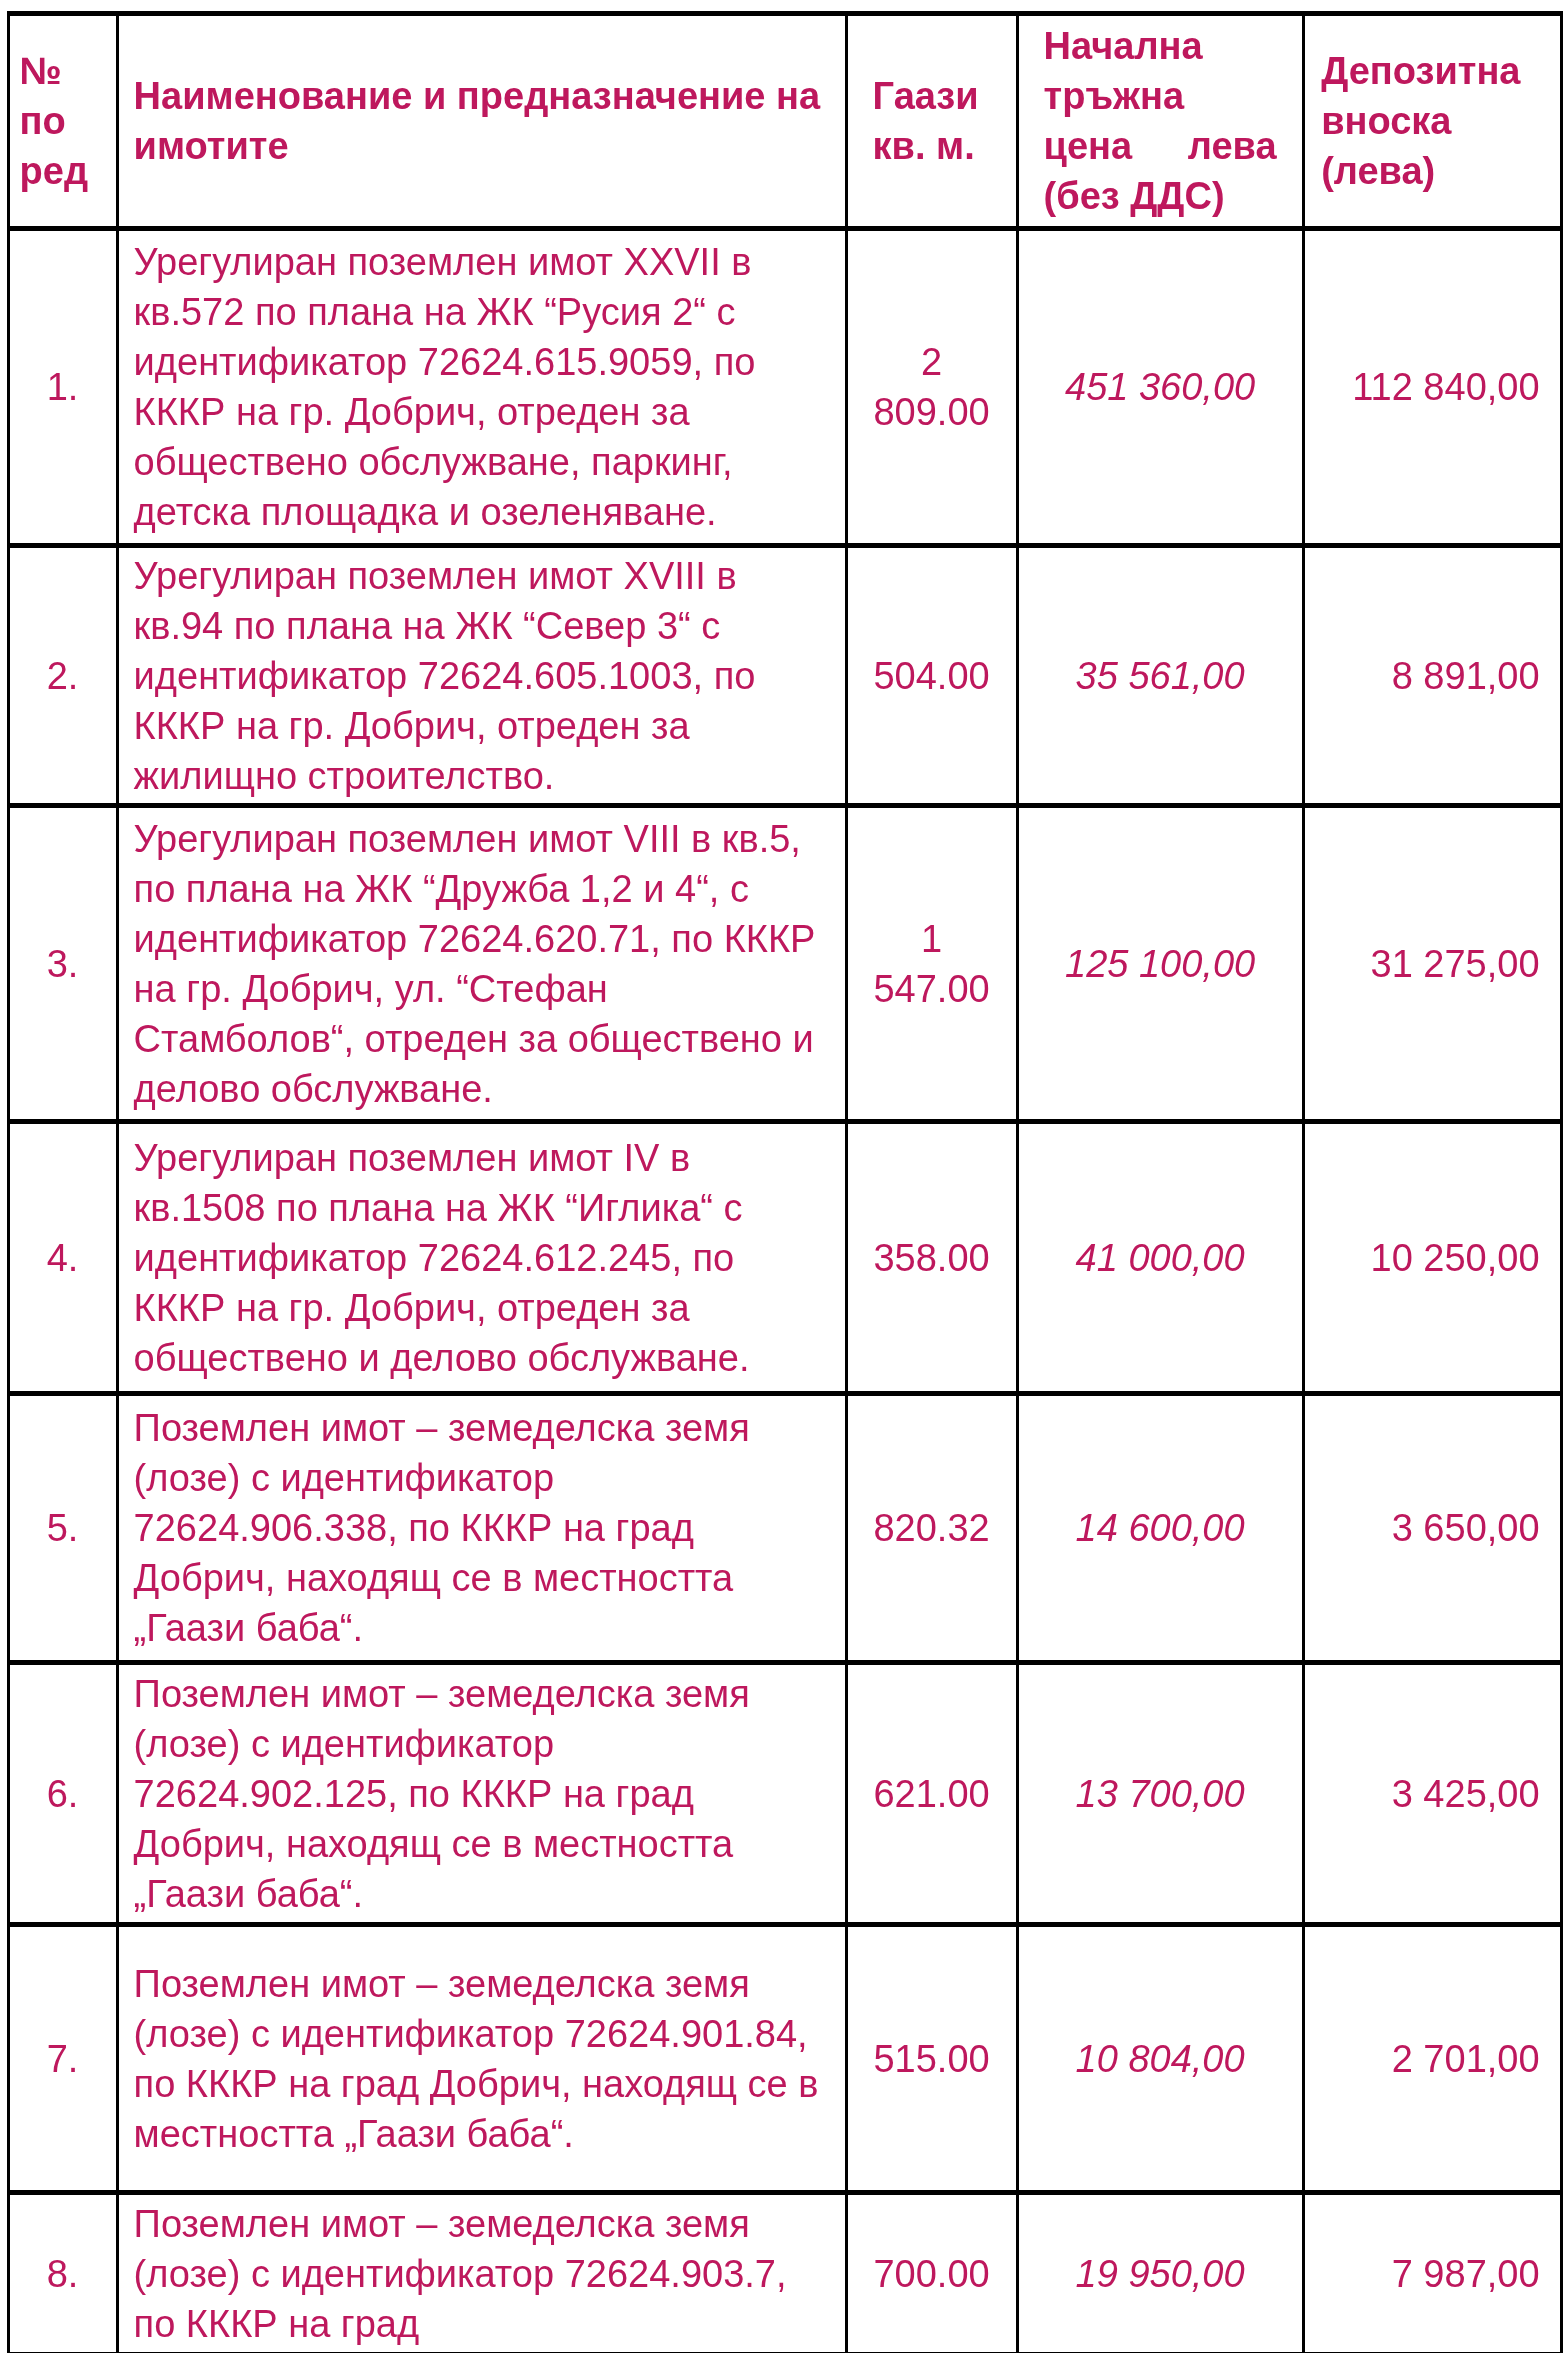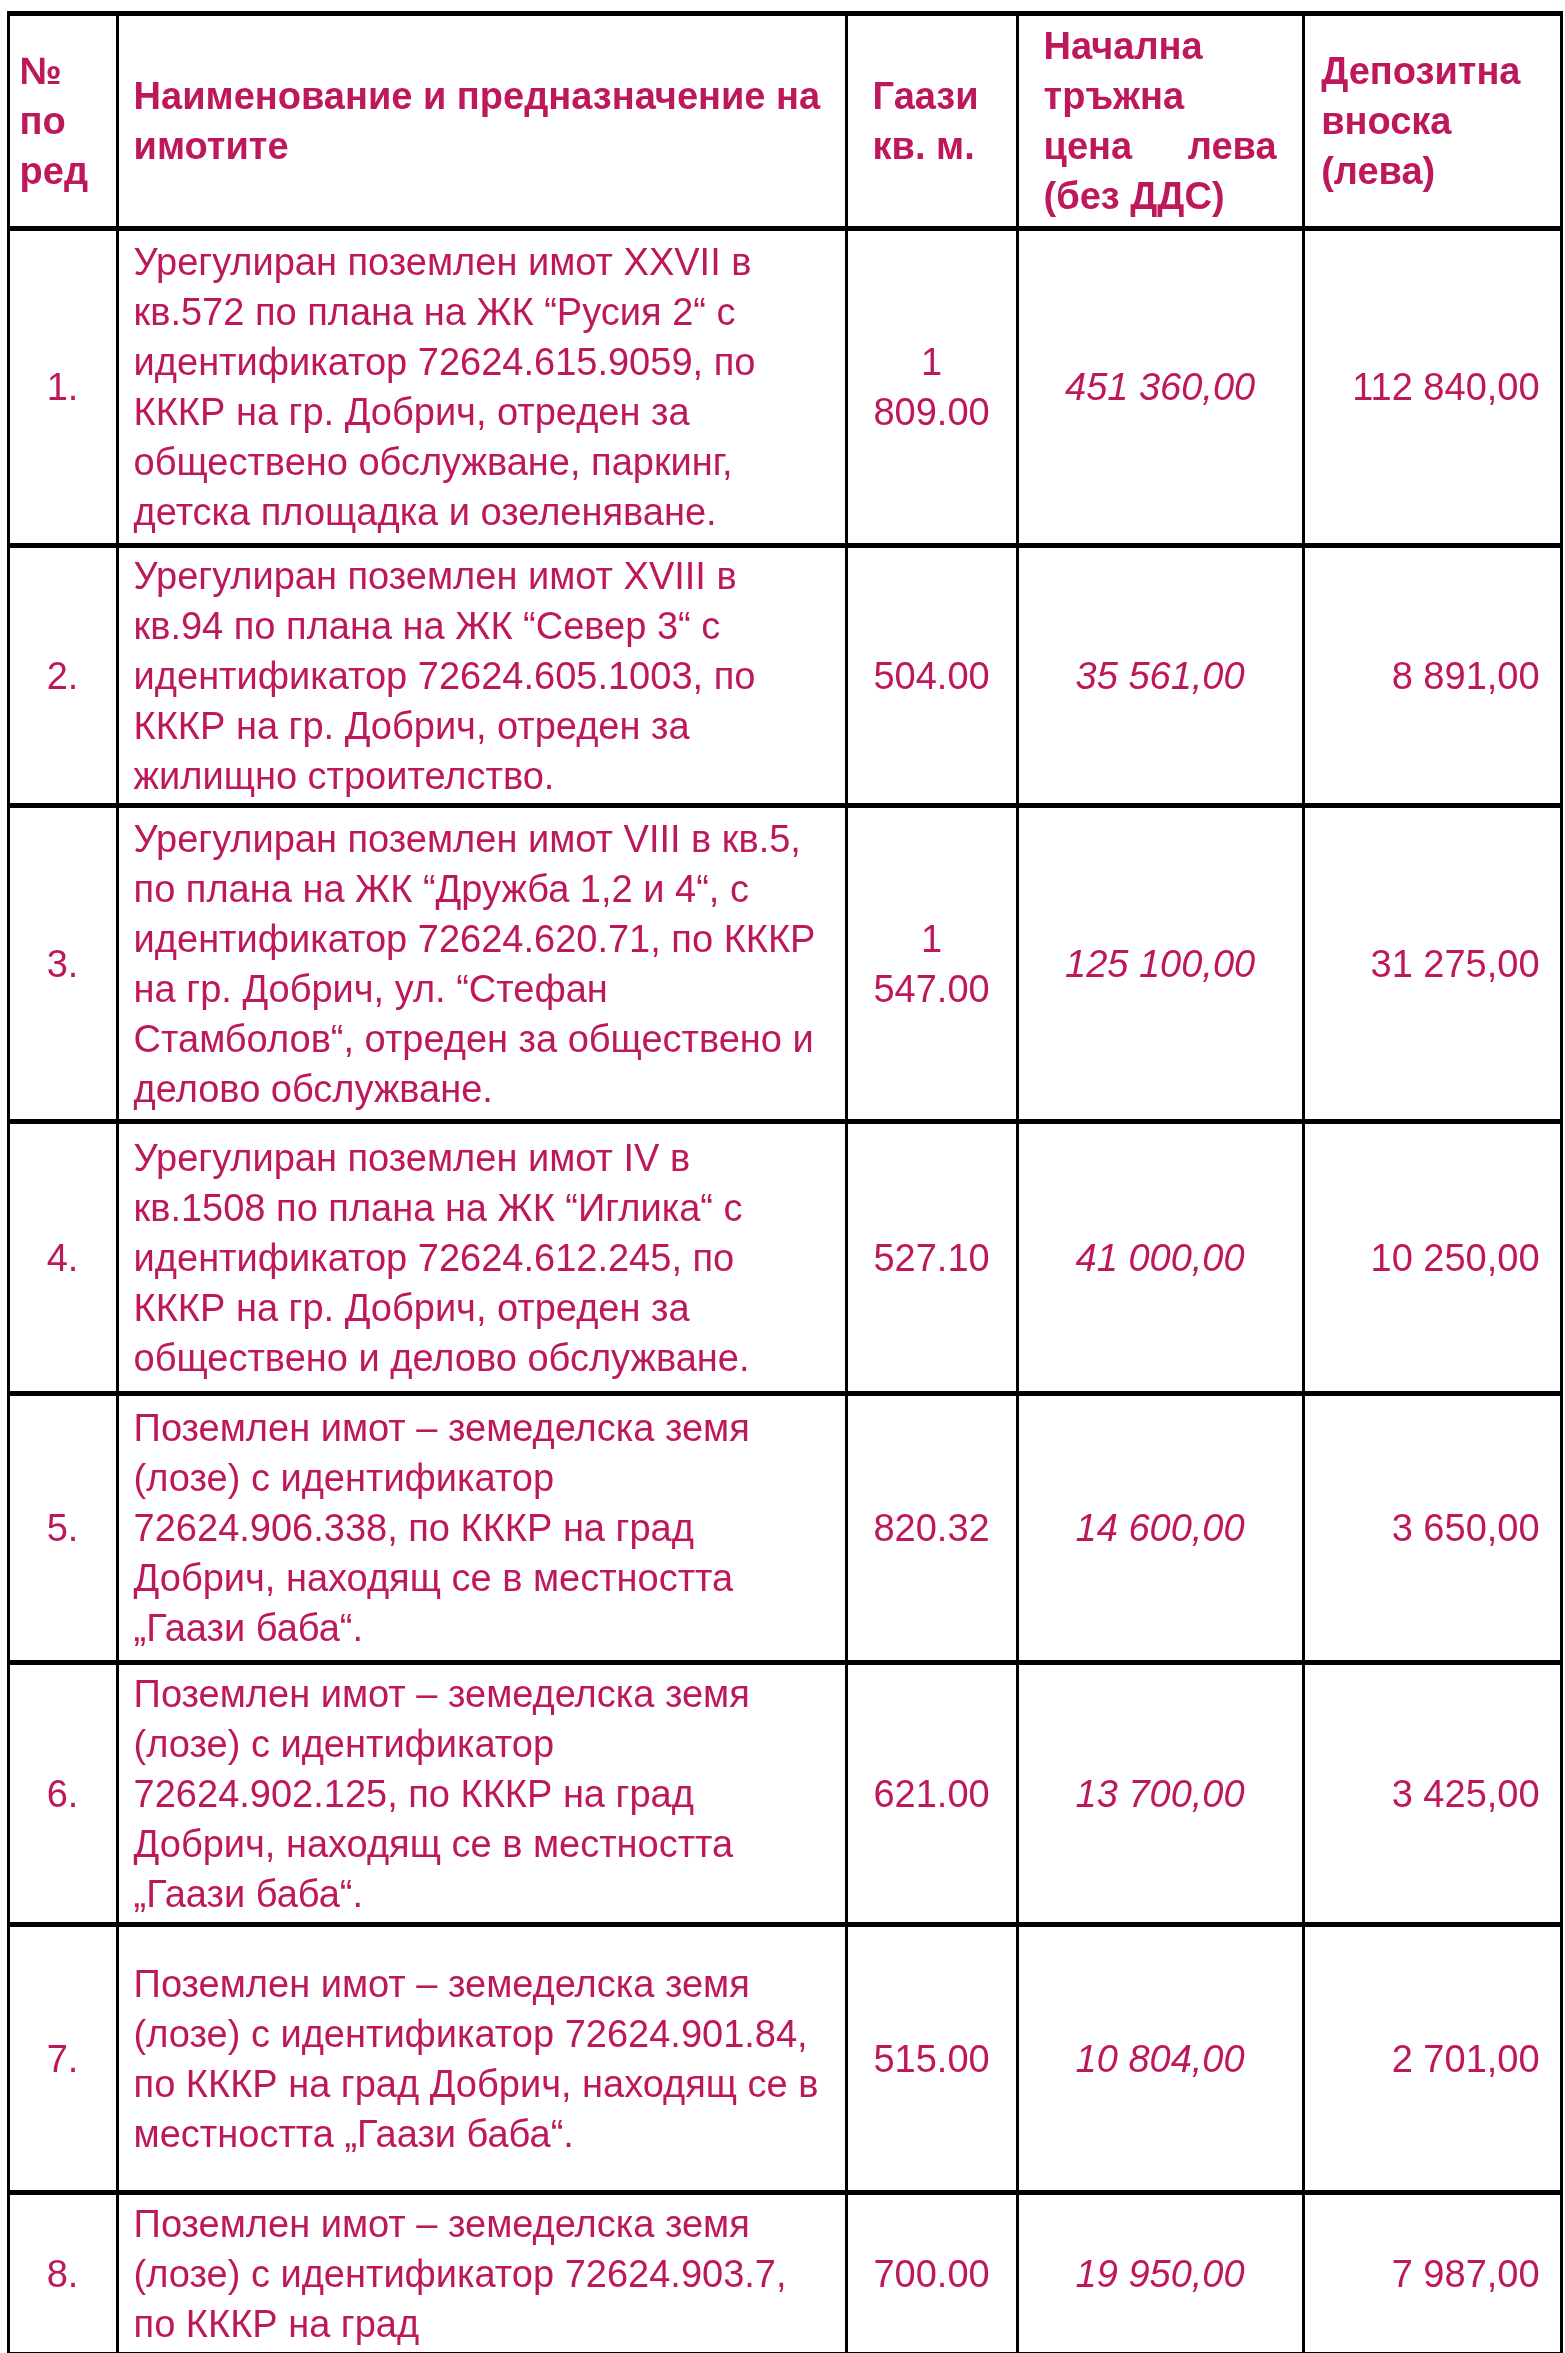--- a/index.html
+++ b/index.html
@@ -75,42 +75,42 @@
       <th>Наименование и предназначение на имотите</th>
       <th>Гаази кв. м.</th>
       <th>Начална тръжна цена лева (без ДДС)</th>
       <th>Депозитна вноска (лева)</th>
     </tr>
   </thead>
   <tbody>
     <tr>
       <td>1.</td>
       <td>Урегулиран поземлен имот XXVII в кв.572 по плана на ЖК “Русия 2“ с идентификатор 72624.615.9059, по КККР на гр. Добрич, отреден за обществено обслужване, паркинг, детска площадка и озеленяване.</td>
-      <td>1 809.00</td>
+      <td>2 809.00</td>
       <td>451 360,00</td>
       <td>112 840,00</td>
     </tr>
     <tr>
       <td>2.</td>
       <td>Урегулиран поземлен имот XVIII в кв.94 по плана на ЖК “Север 3“ с идентификатор 72624.605.1003, по КККР на гр. Добрич, отреден за жилищно строителство.</td>
       <td>504.00</td>
       <td>35 561,00</td>
       <td>8 891,00</td>
     </tr>
     <tr>
       <td>3.</td>
       <td>Урегулиран поземлен имот VIII в кв.5, по плана на ЖК “Дружба 1,2 и 4“, с идентификатор 72624.620.71, по КККР на гр. Добрич, ул. “Стефан Стамболов“, отреден за обществено и делово обслужване.</td>
       <td>1 547.00</td>
       <td>125 100,00</td>
       <td>31 275,00</td>
     </tr>
     <tr>
       <td>4.</td>
       <td>Урегулиран поземлен имот IV в кв.1508 по плана на ЖК “Иглика“ с идентификатор 72624.612.245, по КККР на гр. Добрич, отреден за обществено и делово обслужване.</td>
-      <td>527.10</td>
+      <td>358.00</td>
       <td>41 000,00</td>
       <td>10 250,00</td>
     </tr>
     <tr>
       <td>5.</td>
       <td>Поземлен имот – земеделска земя (лозе) с идентификатор 72624.906.338, по КККР на град Добрич, находящ се в местността „Гаази баба“.</td>
       <td>820.32</td>
       <td>14 600,00</td>
       <td>3 650,00</td>
     </tr>

